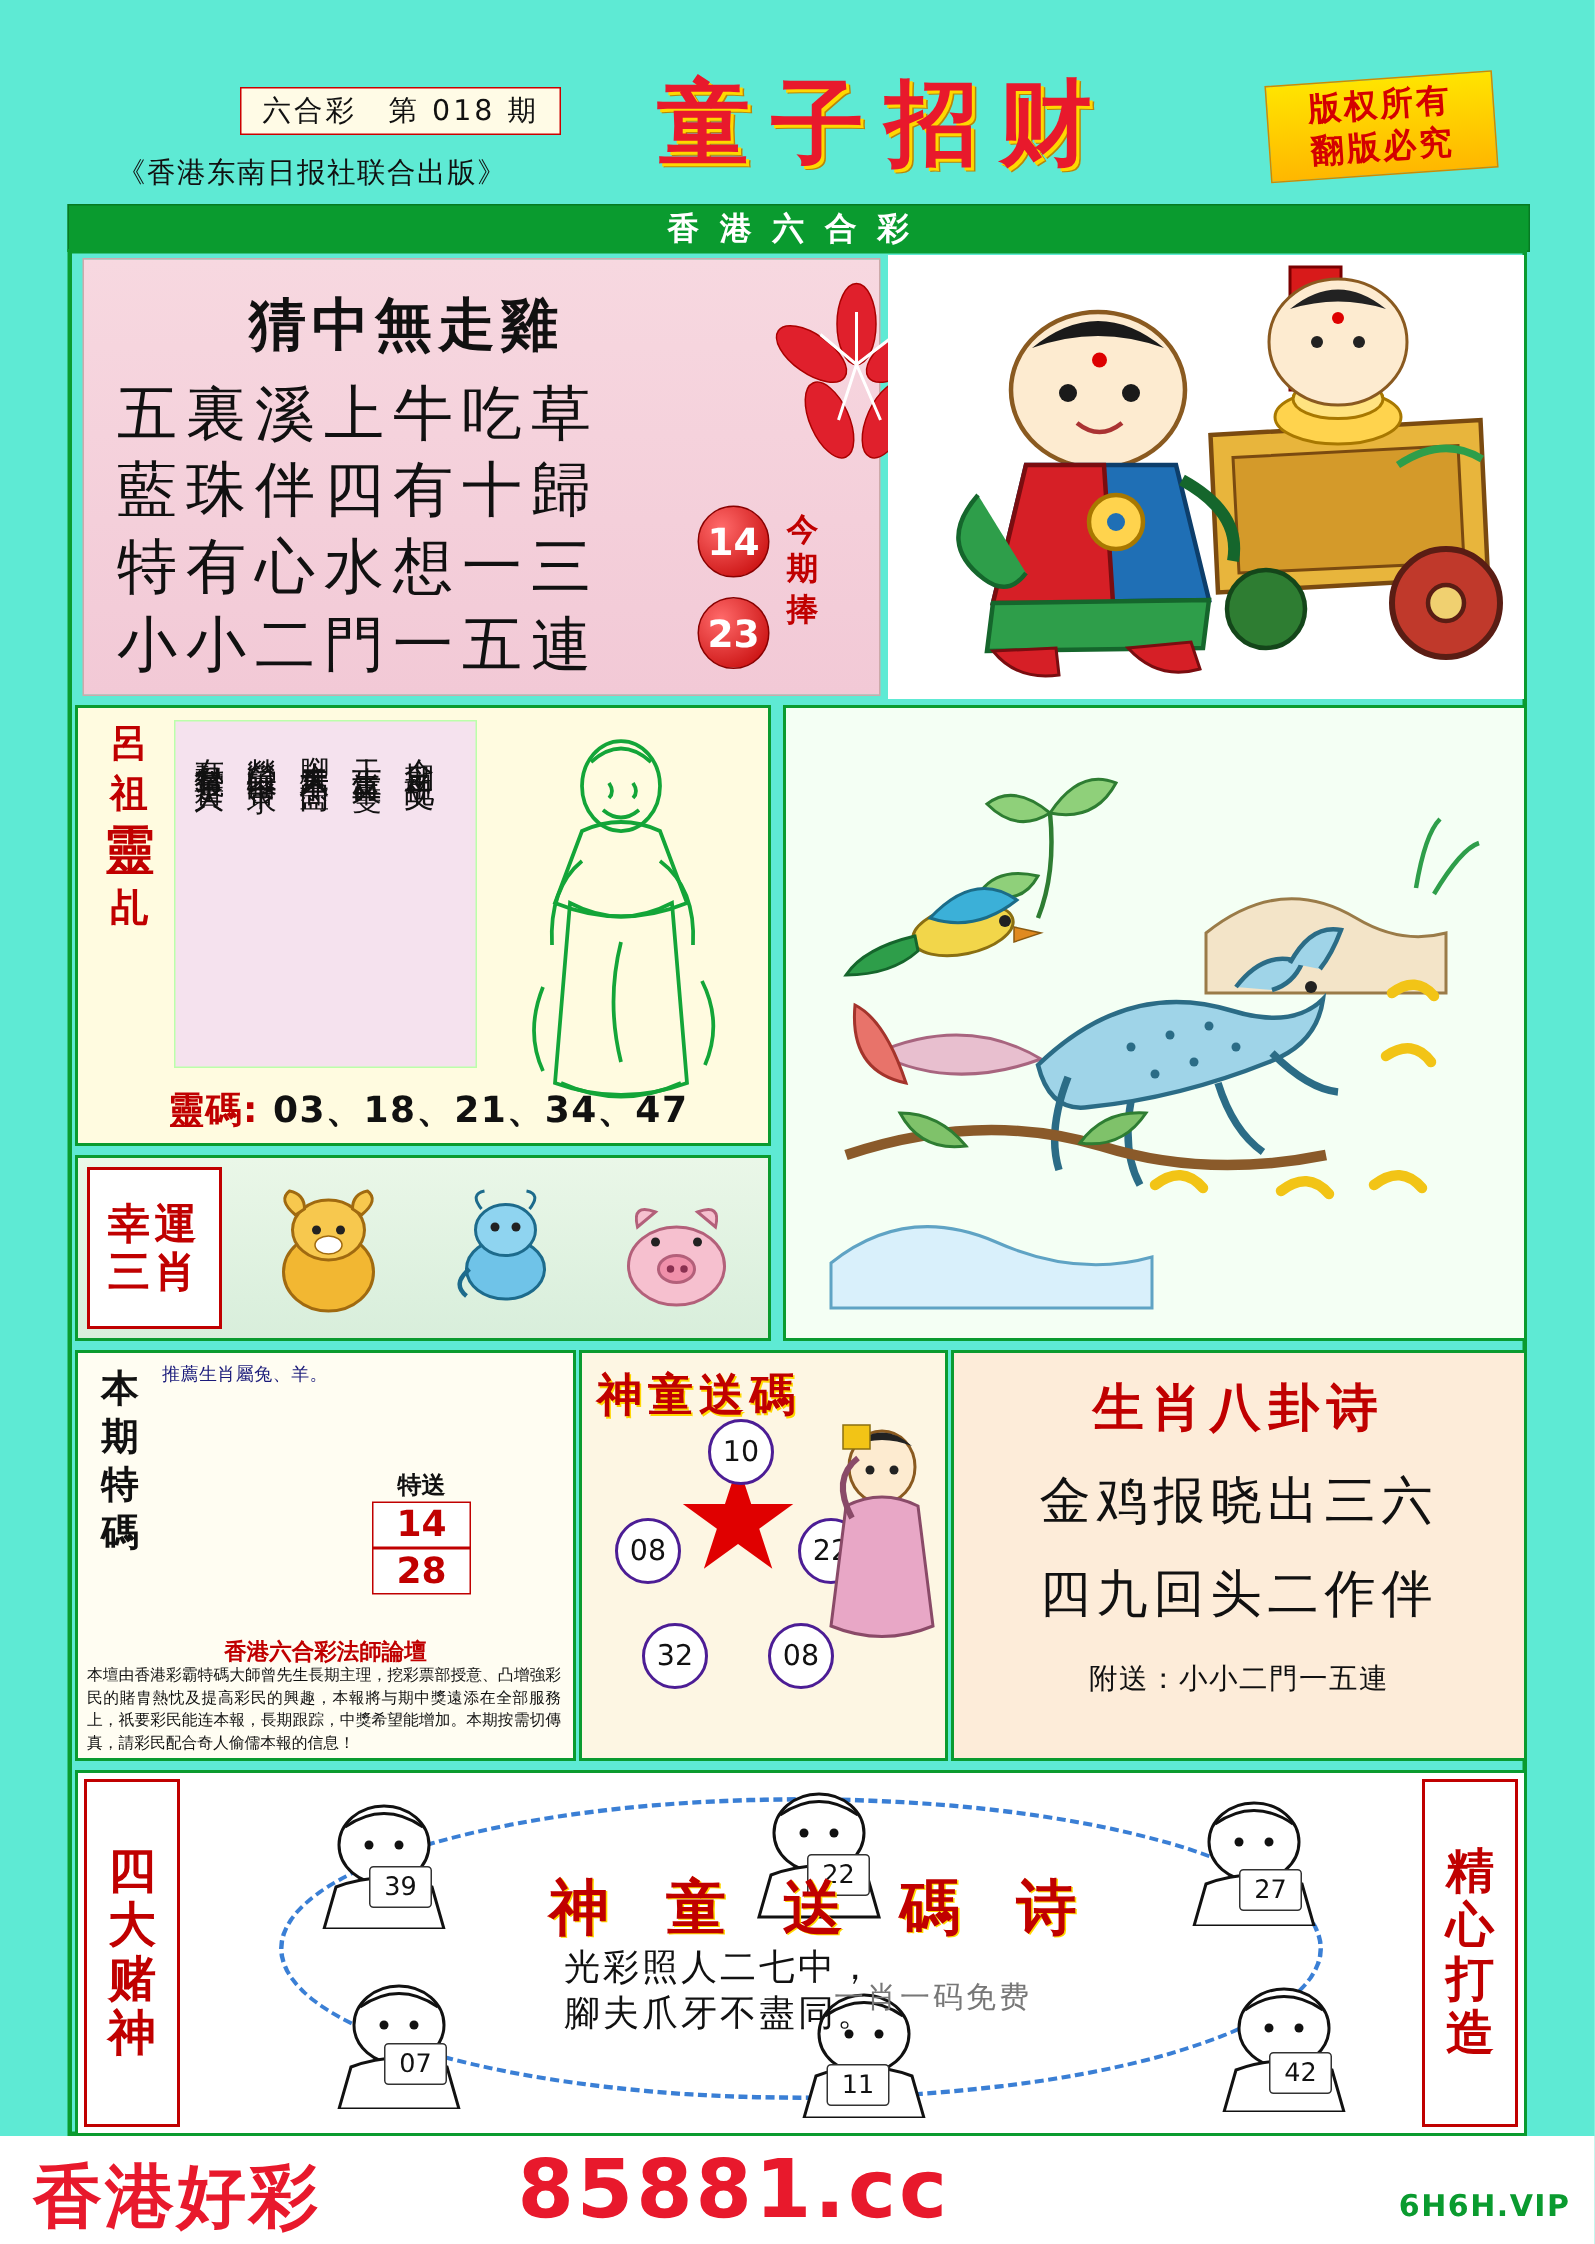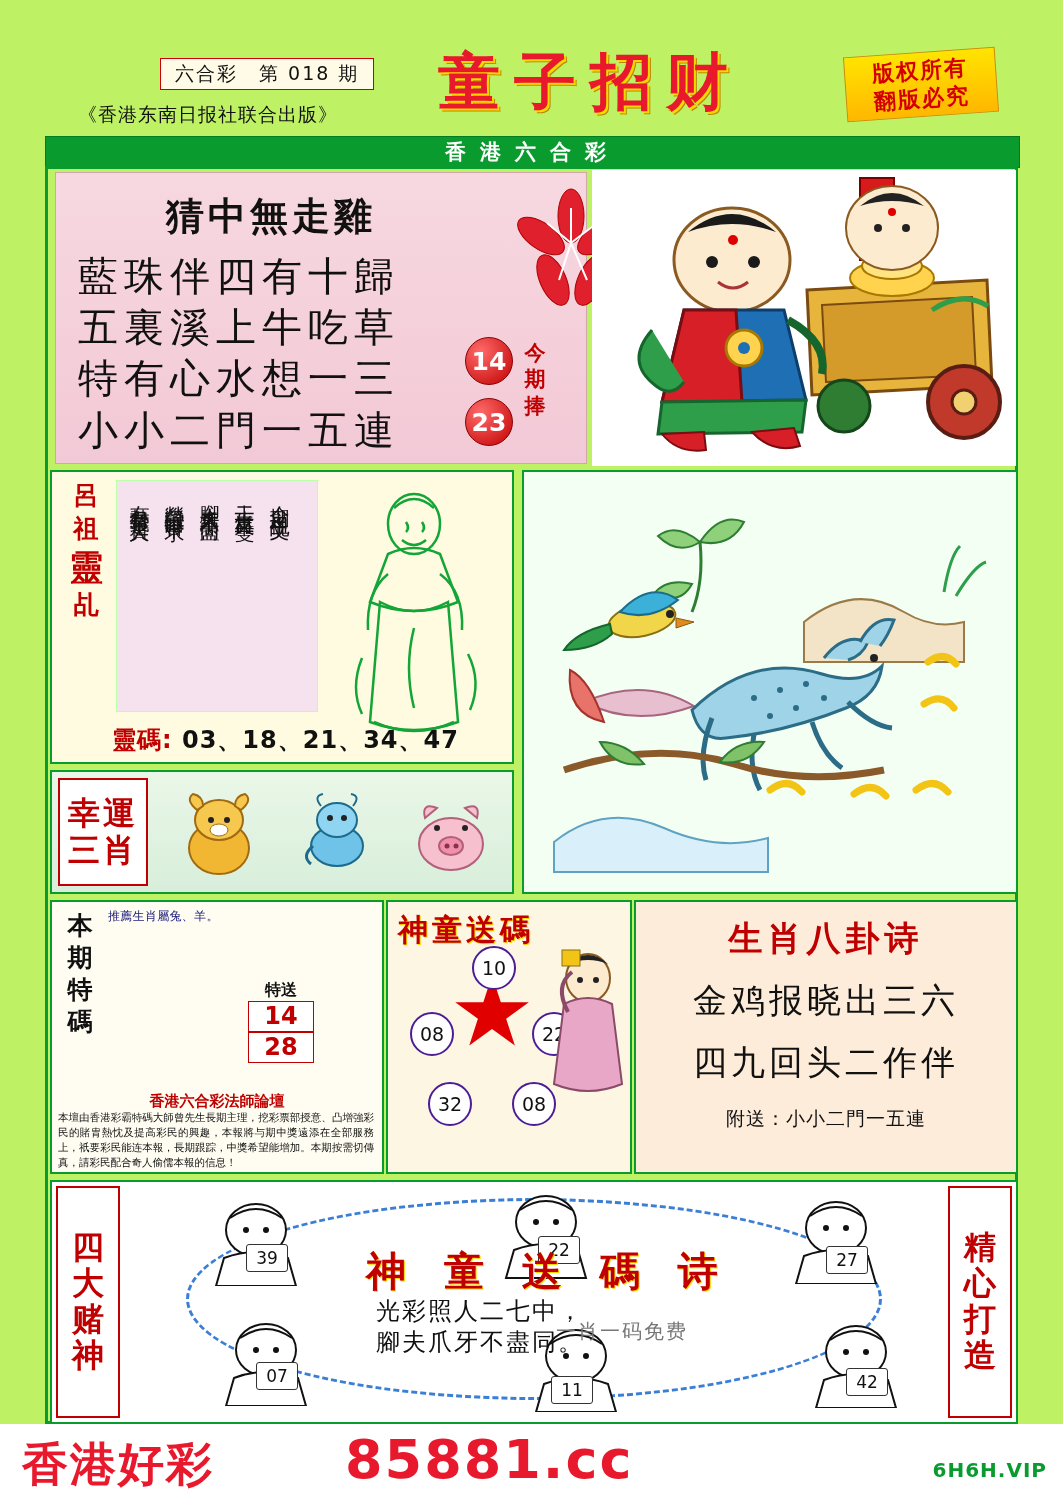--- a/index.html
+++ b/index.html
@@ -3,21 +3,21 @@
 <meta charset="utf-8">
 <style>
   html,body{margin:0;padding:0;}
   body{
     width:1063px;height:1496px;
     background:#ffffff;
     font-family:"DejaVu Sans","Liberation Sans",sans-serif;
     position:relative;
     overflow:hidden;
   }
-  .page{position:relative;width:1063px;height:1496px;background:#bef264;}
+  .page{position:relative;width:1063px;height:1496px;background:#5eead4;}
 
   
   .hdr{position:relative;height:130px;}
   .issue-box{
     position:absolute;left:160px;top:58px;
     border:1px solid #c00;background:#fffbe6;
     padding:2px 14px;font-size:19px;color:#111;
     letter-spacing:2px;
   }
   .pub-line{
@@ -137,21 +137,21 @@
   
   .lucky{
     position:absolute;left:50px;top:770px;width:460px;height:120px;
     background:linear-gradient(#eaf7e8,#d8eedb);border:2px solid #0a9b2f;
   }
   .lucky-label{
     position:absolute;left:6px;top:6px;width:86px;height:104px;
     background:#fff;border:2px solid #c00000;
     display:flex;flex-direction:column;align-items:center;justify-content:center;
   }
-  .lucky-label div{font-size:32px;color:#c00000;font-weight:bold;letter-spacing:3px;line-height:1.15;}
+  .lucky-label div{font-size:28px;color:#c00000;font-weight:bold;letter-spacing:3px;line-height:1.15;}
   .zods{position:absolute;left:105px;top:10px;width:345px;height:100px;}
 
   
   .catch{
     position:absolute;left:522px;top:470px;width:492px;height:420px;
     background:#f4fff4;border:2px solid #0a9b2f;
   }
   .catch-title{
     position:absolute;left:14px;top:10px;
     border:2px solid #c00000;background:#fff;padding:3px 10px;
@@ -310,22 +310,22 @@
     <span>香港六合彩</span>
   </div>
 
   <div class="outer-frame"></div>
 
   <div class="verse">
     <div class="verse-head">
       <span>猜中無走雞</span>
     </div>
     <div class="verse-lines">
+      <div>五裏溪上牛吃草</div>
       <div>藍珠伴四有十歸</div>
-      <div>五裏溪上牛吃草</div>
       <div>特有心水想一三</div>
       <div>小小二門一五連</div>
     </div>
     <svg class="flower" viewBox="0 0 120 130">
       <g fill="#e0202c" stroke="#a00" stroke-width="1">
         <ellipse cx="60" cy="28" rx="13" ry="27"></ellipse>
         <ellipse cx="30" cy="48" rx="13" ry="27" transform="rotate(-55 30 48)"></ellipse>
         <ellipse cx="90" cy="48" rx="13" ry="27" transform="rotate(55 90 48)"></ellipse>
         <ellipse cx="42" cy="92" rx="13" ry="27" transform="rotate(-24 42 92)"></ellipse>
         <ellipse cx="80" cy="92" rx="13" ry="27" transform="rotate(24 80 92)"></ellipse>

